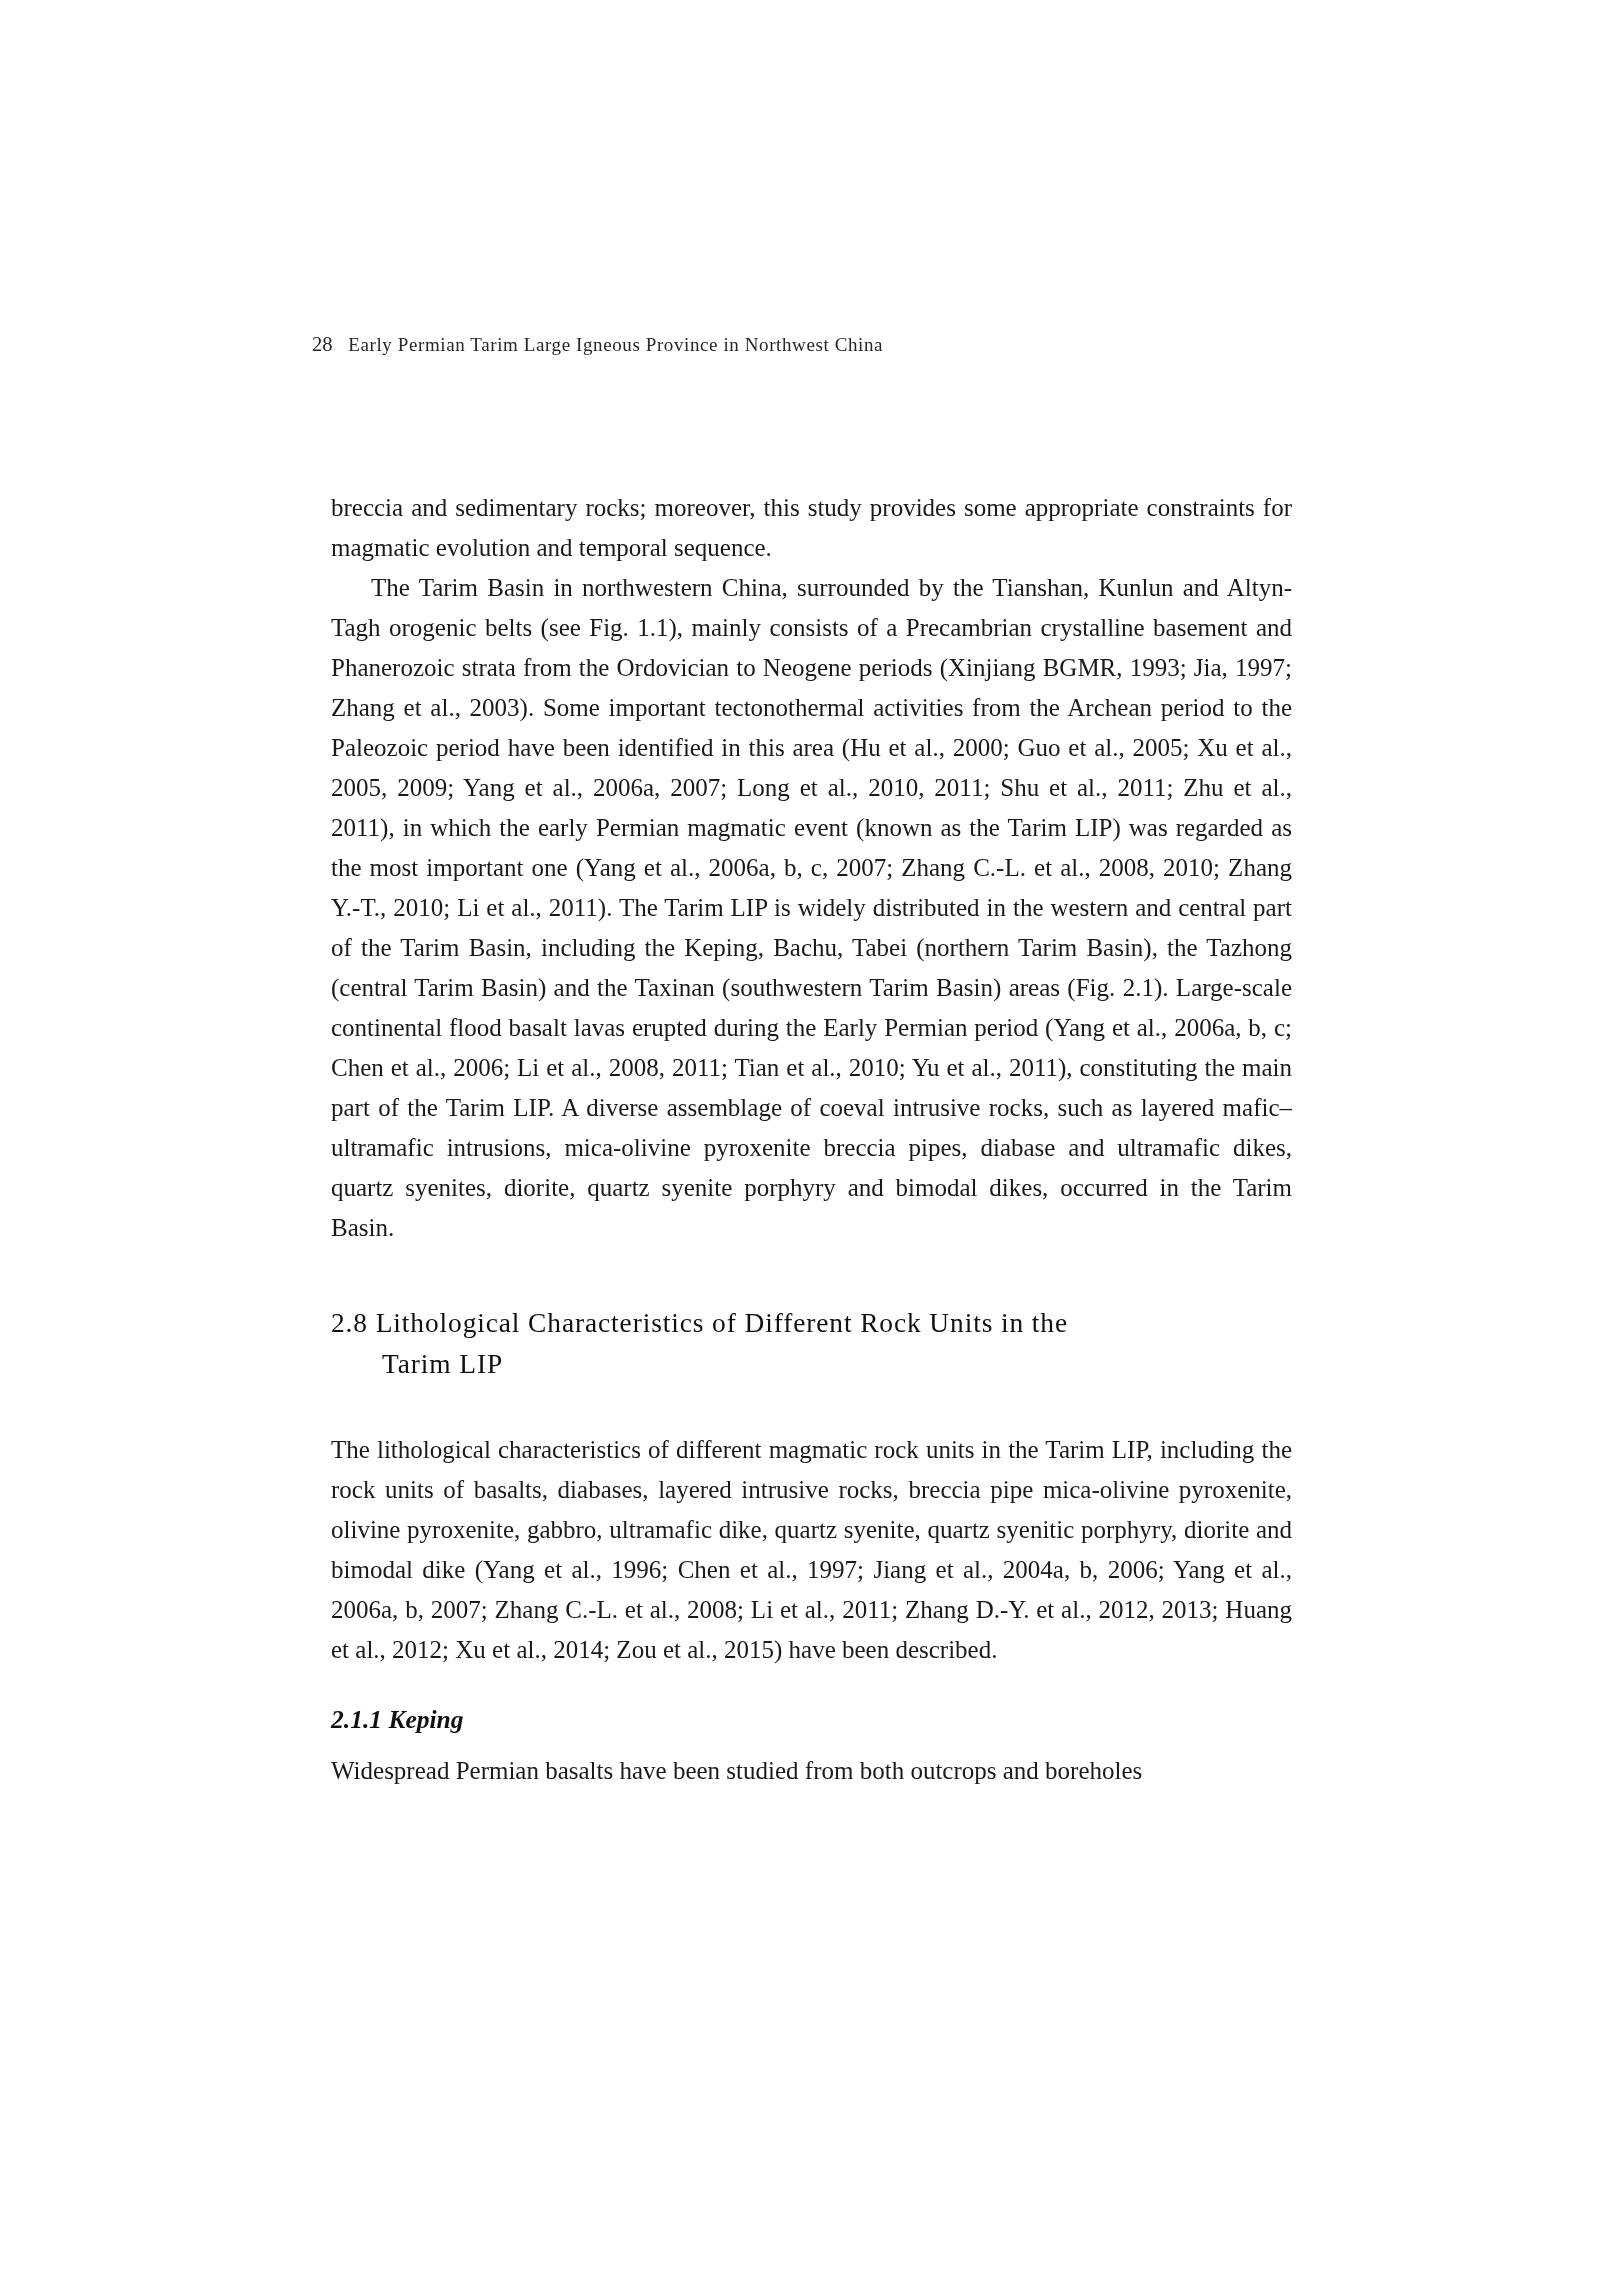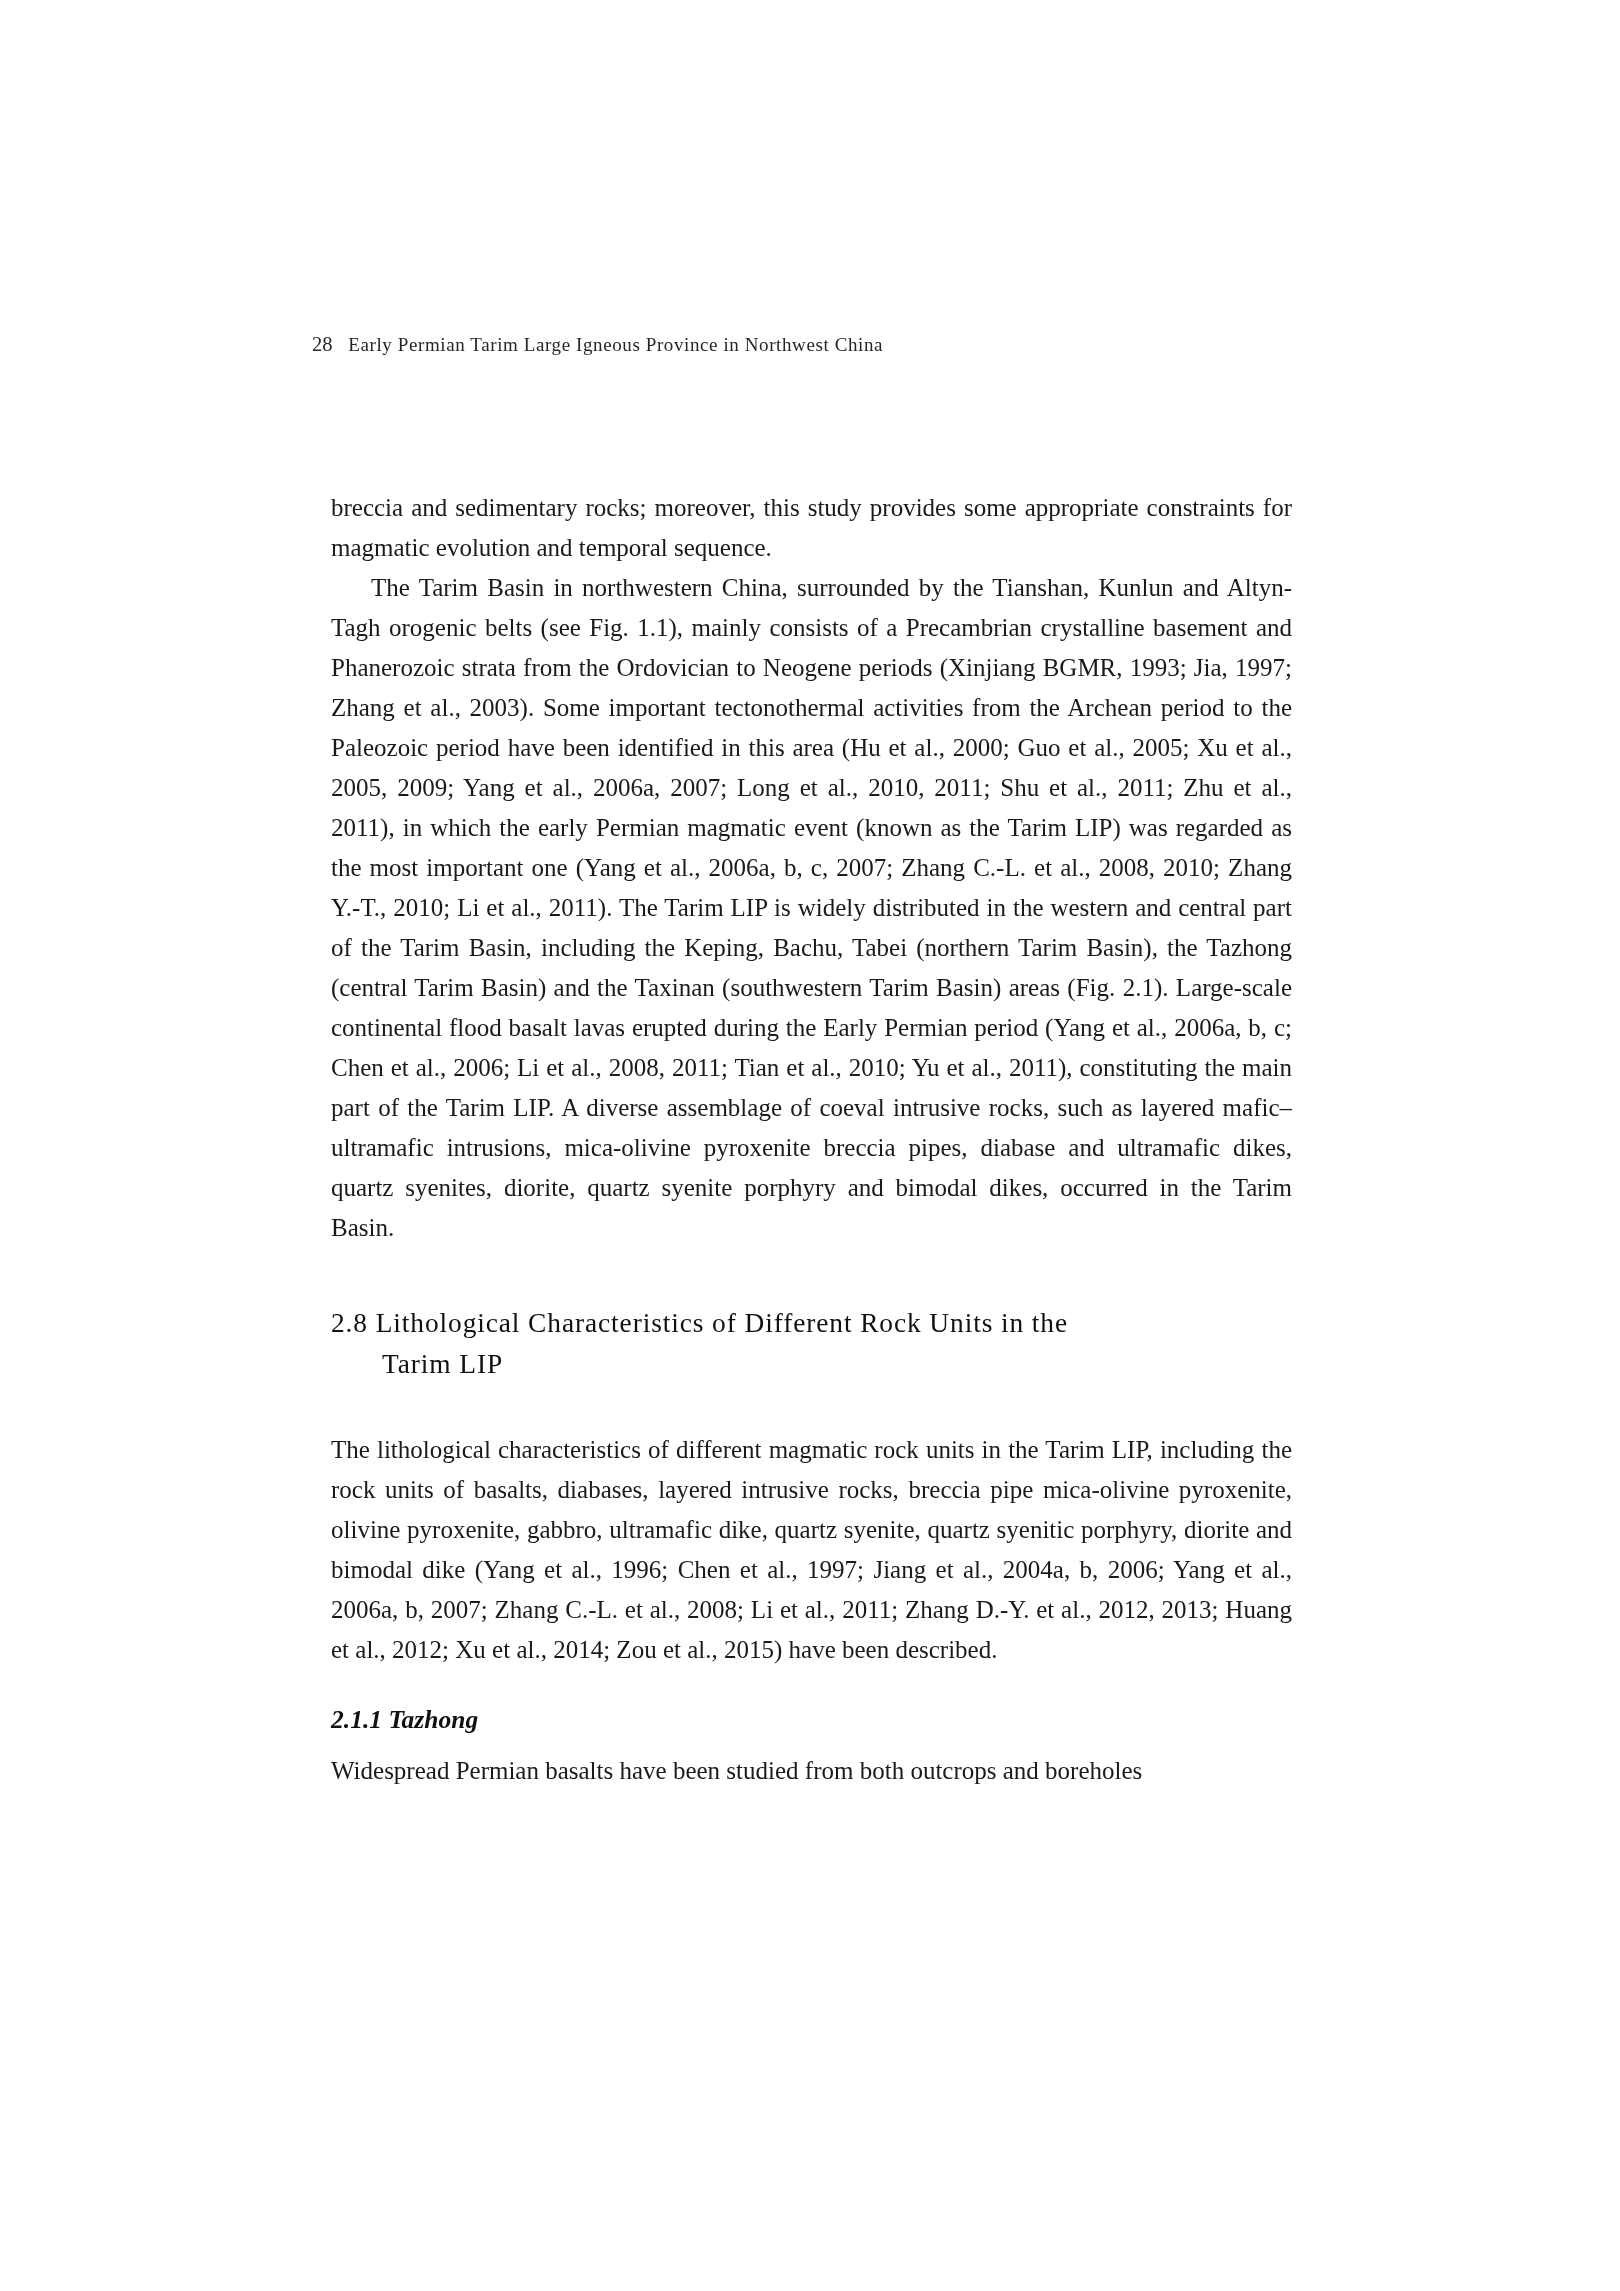--- a/index.html
+++ b/index.html
@@ -103,19 +103,19 @@
 
     <p class="body-para indent">The Tarim Basin in northwestern China, surrounded by the Tianshan, Kunlun and Altyn-Tagh orogenic belts (see Fig. 1.1), mainly consists of a Precambrian crystalline basement and Phanerozoic strata from the Ordovician to Neogene periods (Xinjiang BGMR, 1993; Jia, 1997; Zhang et al., 2003). Some important tectonothermal activities from the Archean period to the Paleozoic period have been identified in this area (Hu et al., 2000; Guo et al., 2005; Xu et al., 2005, 2009; Yang et al., 2006a, 2007; Long et al., 2010, 2011; Shu et al., 2011; Zhu et al., 2011), in which the early Permian magmatic event (known as the Tarim LIP) was regarded as the most important one (Yang et al., 2006a, b, c, 2007; Zhang C.-L. et al., 2008, 2010; Zhang Y.-T., 2010; Li et al., 2011). The Tarim LIP is widely distributed in the western and central part of the Tarim Basin, including the Keping, Bachu, Tabei (northern Tarim Basin), the Tazhong (central Tarim Basin) and the Taxinan (southwestern Tarim Basin) areas (Fig. 2.1). Large-scale continental flood basalt lavas erupted during the Early Permian period (Yang et al., 2006a, b, c; Chen et al., 2006; Li et al., 2008, 2011; Tian et al., 2010; Yu et al., 2011), constituting the main part of the Tarim LIP. A diverse assemblage of coeval intrusive rocks, such as layered mafic–ultramafic intrusions, mica-olivine pyroxenite breccia pipes, diabase and ultramafic dikes, quartz syenites, diorite, quartz syenite porphyry and bimodal dikes, occurred in the Tarim Basin.</p>
 
     <h2 class="section-heading">
       <span>2.8 Lithological Characteristics of Different Rock Units in the</span>
       <span class="head-line2">Tarim LIP</span>
     </h2>
 
     <p class="body-para after-heading">The lithological characteristics of different magmatic rock units in the Tarim LIP, including the rock units of basalts, diabases, layered intrusive rocks, breccia pipe mica-olivine pyroxenite, olivine pyroxenite, gabbro, ultramafic dike, quartz syenite, quartz syenitic porphyry, diorite and bimodal dike (Yang et al., 1996; Chen et al., 1997; Jiang et al., 2004a, b, 2006; Yang et al., 2006a, b, 2007; Zhang C.-L. et al., 2008; Li et al., 2011; Zhang D.-Y. et al., 2012, 2013; Huang et al., 2012; Xu et al., 2014; Zou et al., 2015) have been described.</p>
 
-    <h3 class="sub-heading">2.1.1 Tazhong</h3>
+    <h3 class="sub-heading">2.1.1 Keping</h3>
 
     <p class="body-para tight-top">Widespread Permian basalts have been studied from both outcrops and boreholes</p>
 
   </div>
 </div>
 
 
 </body></html>

